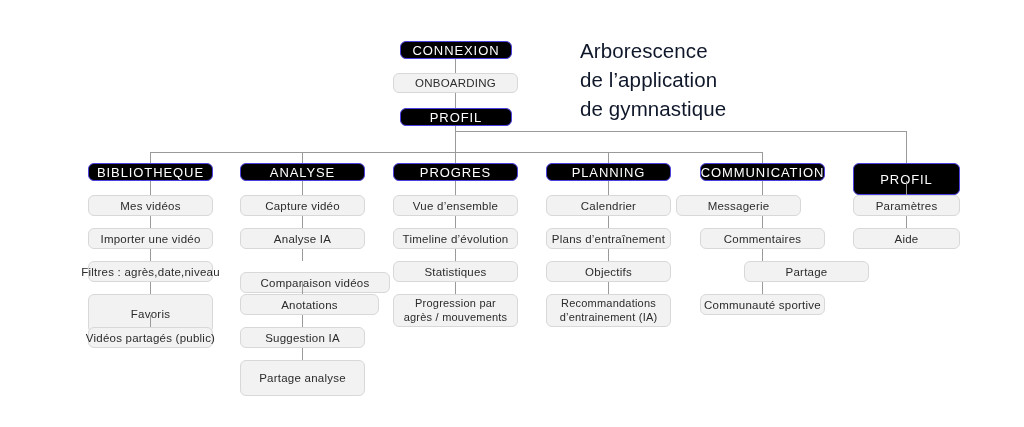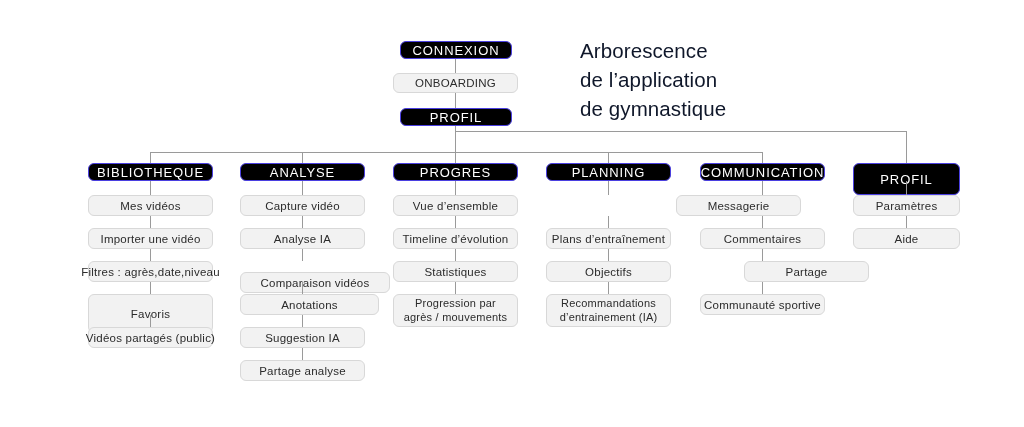--- a/index.html
+++ b/index.html
@@ -123,34 +123,35 @@
   <div class="node grey" style="left:240px; top:195px; width:125px; height:21px;">Capture vidéo</div>
   <div class="line v" style="left:302px; top:216px; height:12px;"></div>
   <div class="node grey" style="left:240px; top:228px; width:125px; height:21px;">Analyse IA</div>
   <div class="line v" style="left:302px; top:249px; height:12px;"></div>
   <div class="node grey" style="left:240px; top:272px; width:150px; height:21px;">Comparaison vidéos</div>
   <div class="line v" style="left:302px; top:282px; height:12px;"></div>
   <div class="node grey" style="left:240px; top:294px; width:139px; height:21px;">Anotations</div>
   <div class="line v" style="left:302px; top:315px; height:12px;"></div>
   <div class="node grey" style="left:240px; top:327px; width:125px; height:21px;">Suggestion IA</div>
   <div class="line v" style="left:302px; top:348px; height:12px;"></div>
-  <div class="node grey" style="left:240px; top:360px; width:125px; height:21px;">Partage analyse</div>
+  <div class="node grey" style="left:240px; top:360px; width:125px; height:36px;">Partage analyse</div>
 
   <div class="node purple" style="left:393px; top:163px; width:125px; height:18px;">PROGRES</div>
   <div class="line v" style="left:455px; top:181px; height:14px;"></div>
   <div class="node grey" style="left:393px; top:195px; width:125px; height:21px;">Vue d’ensemble</div>
   <div class="line v" style="left:455px; top:216px; height:12px;"></div>
   <div class="node grey" style="left:393px; top:228px; width:125px; height:21px;">Timeline d’évolution</div>
   <div class="line v" style="left:455px; top:249px; height:12px;"></div>
   <div class="node grey" style="left:393px; top:261px; width:125px; height:21px;">Statistiques</div>
   <div class="line v" style="left:455px; top:282px; height:12px;"></div>
   <div class="node grey two-line" style="left:393px; top:294px; width:125px; height:33px;">Progression par<br>agrès / mouvements</div>
 
   <div class="node purple" style="left:546px; top:163px; width:125px; height:18px;">PLANNING</div>
   <div class="line v" style="left:608px; top:181px; height:14px;"></div>
+  <div class="node grey" style="left:546px; top:195px; width:125px; height:21px;">Calendrier</div>
   <div class="line v" style="left:608px; top:216px; height:12px;"></div>
   <div class="node grey" style="left:546px; top:228px; width:125px; height:21px;">Plans d’entraînement</div>
   <div class="line v" style="left:608px; top:249px; height:12px;"></div>
   <div class="node grey" style="left:546px; top:261px; width:125px; height:21px;">Objectifs</div>
   <div class="line v" style="left:608px; top:282px; height:12px;"></div>
   <div class="node grey two-line" style="left:546px; top:294px; width:125px; height:33px;">Recommandations<br>d’entrainement (IA)</div>
 
   <div class="node purple" style="left:700px; top:163px; width:125px; height:18px;">COMMUNICATION</div>
   <div class="line v" style="left:762px; top:181px; height:14px;"></div>
   <div class="node grey" style="left:676px; top:195px; width:125px; height:21px;">Messagerie</div>

